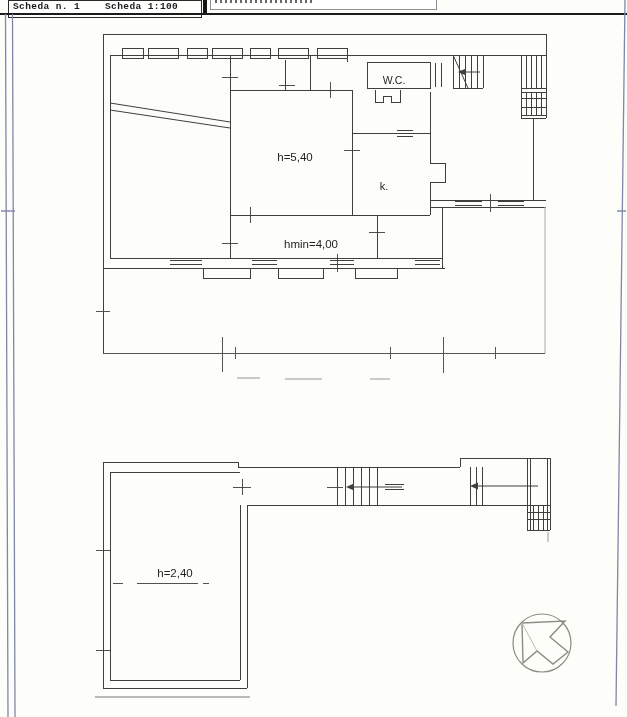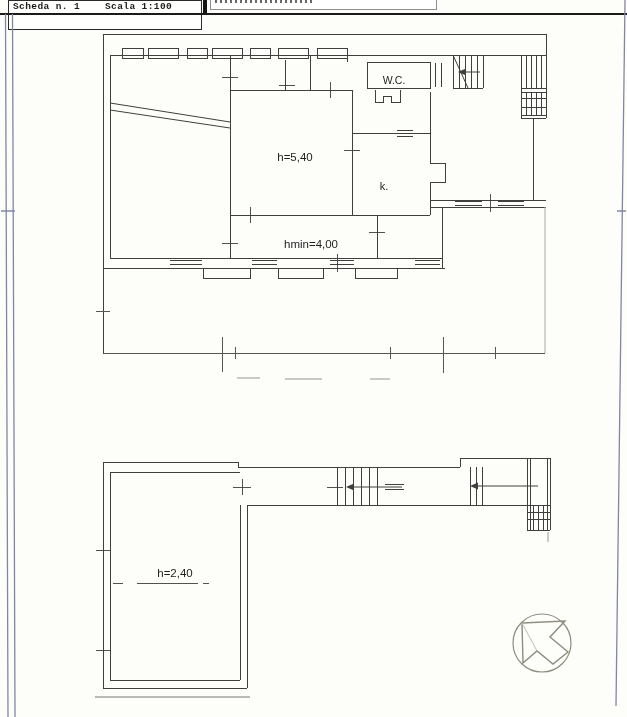--- a/index.html
+++ b/index.html
@@ -6,21 +6,21 @@
   .page{
     position:relative;width:627px;height:717px;margin:0 auto;
     background:#fdfdfa;overflow:hidden;
     font-family:"Liberation Sans",sans-serif;
   }
   
   .header-rule{
     position:absolute;left:0;top:13px;width:627px;height:2px;background:#1b1b1b;
   }
   .title-block{
-    position:absolute;left:8px;top:0;width:194px;height:30px;
+    position:absolute;left:8px;top:0;width:194px;height:18px;
     border:1px solid #2a2a2a;background:#fffffe;box-sizing:border-box;
   }
   .title-block span{
     position:absolute;top:0;line-height:12px;
     font-family:"Liberation Mono",monospace;font-size:9.5px;font-weight:700;
     color:#1c1c1c;letter-spacing:.4px;white-space:nowrap;
   }
   .lbl-card{left:4px;}
   .lbl-scale{left:96px;}
   .title-divider{
@@ -45,21 +45,21 @@
   .t-wc{font-size:10.5px;}
   .t-k{font-size:11px;}
 </style>
 </head>
 <body>
 
 <div class="page">
 
   <div class="title-block">
     <span class="lbl-card">Scheda n. 1</span>
-    <span class="lbl-scale">Scala 1:100</span>
+    <span class="lbl-scale">Scheda 1:100</span>
   </div>
   <div class="title-divider"></div>
   <div class="clipped-box">
     <div class="text-remnant"></div>
   </div>
   <div class="header-rule"></div>
 
   <svg class="drawing" width="627" height="717" viewBox="0 0 627 717">
 
     <g stroke="#8186a8" stroke-width="1.3" fill="none">

